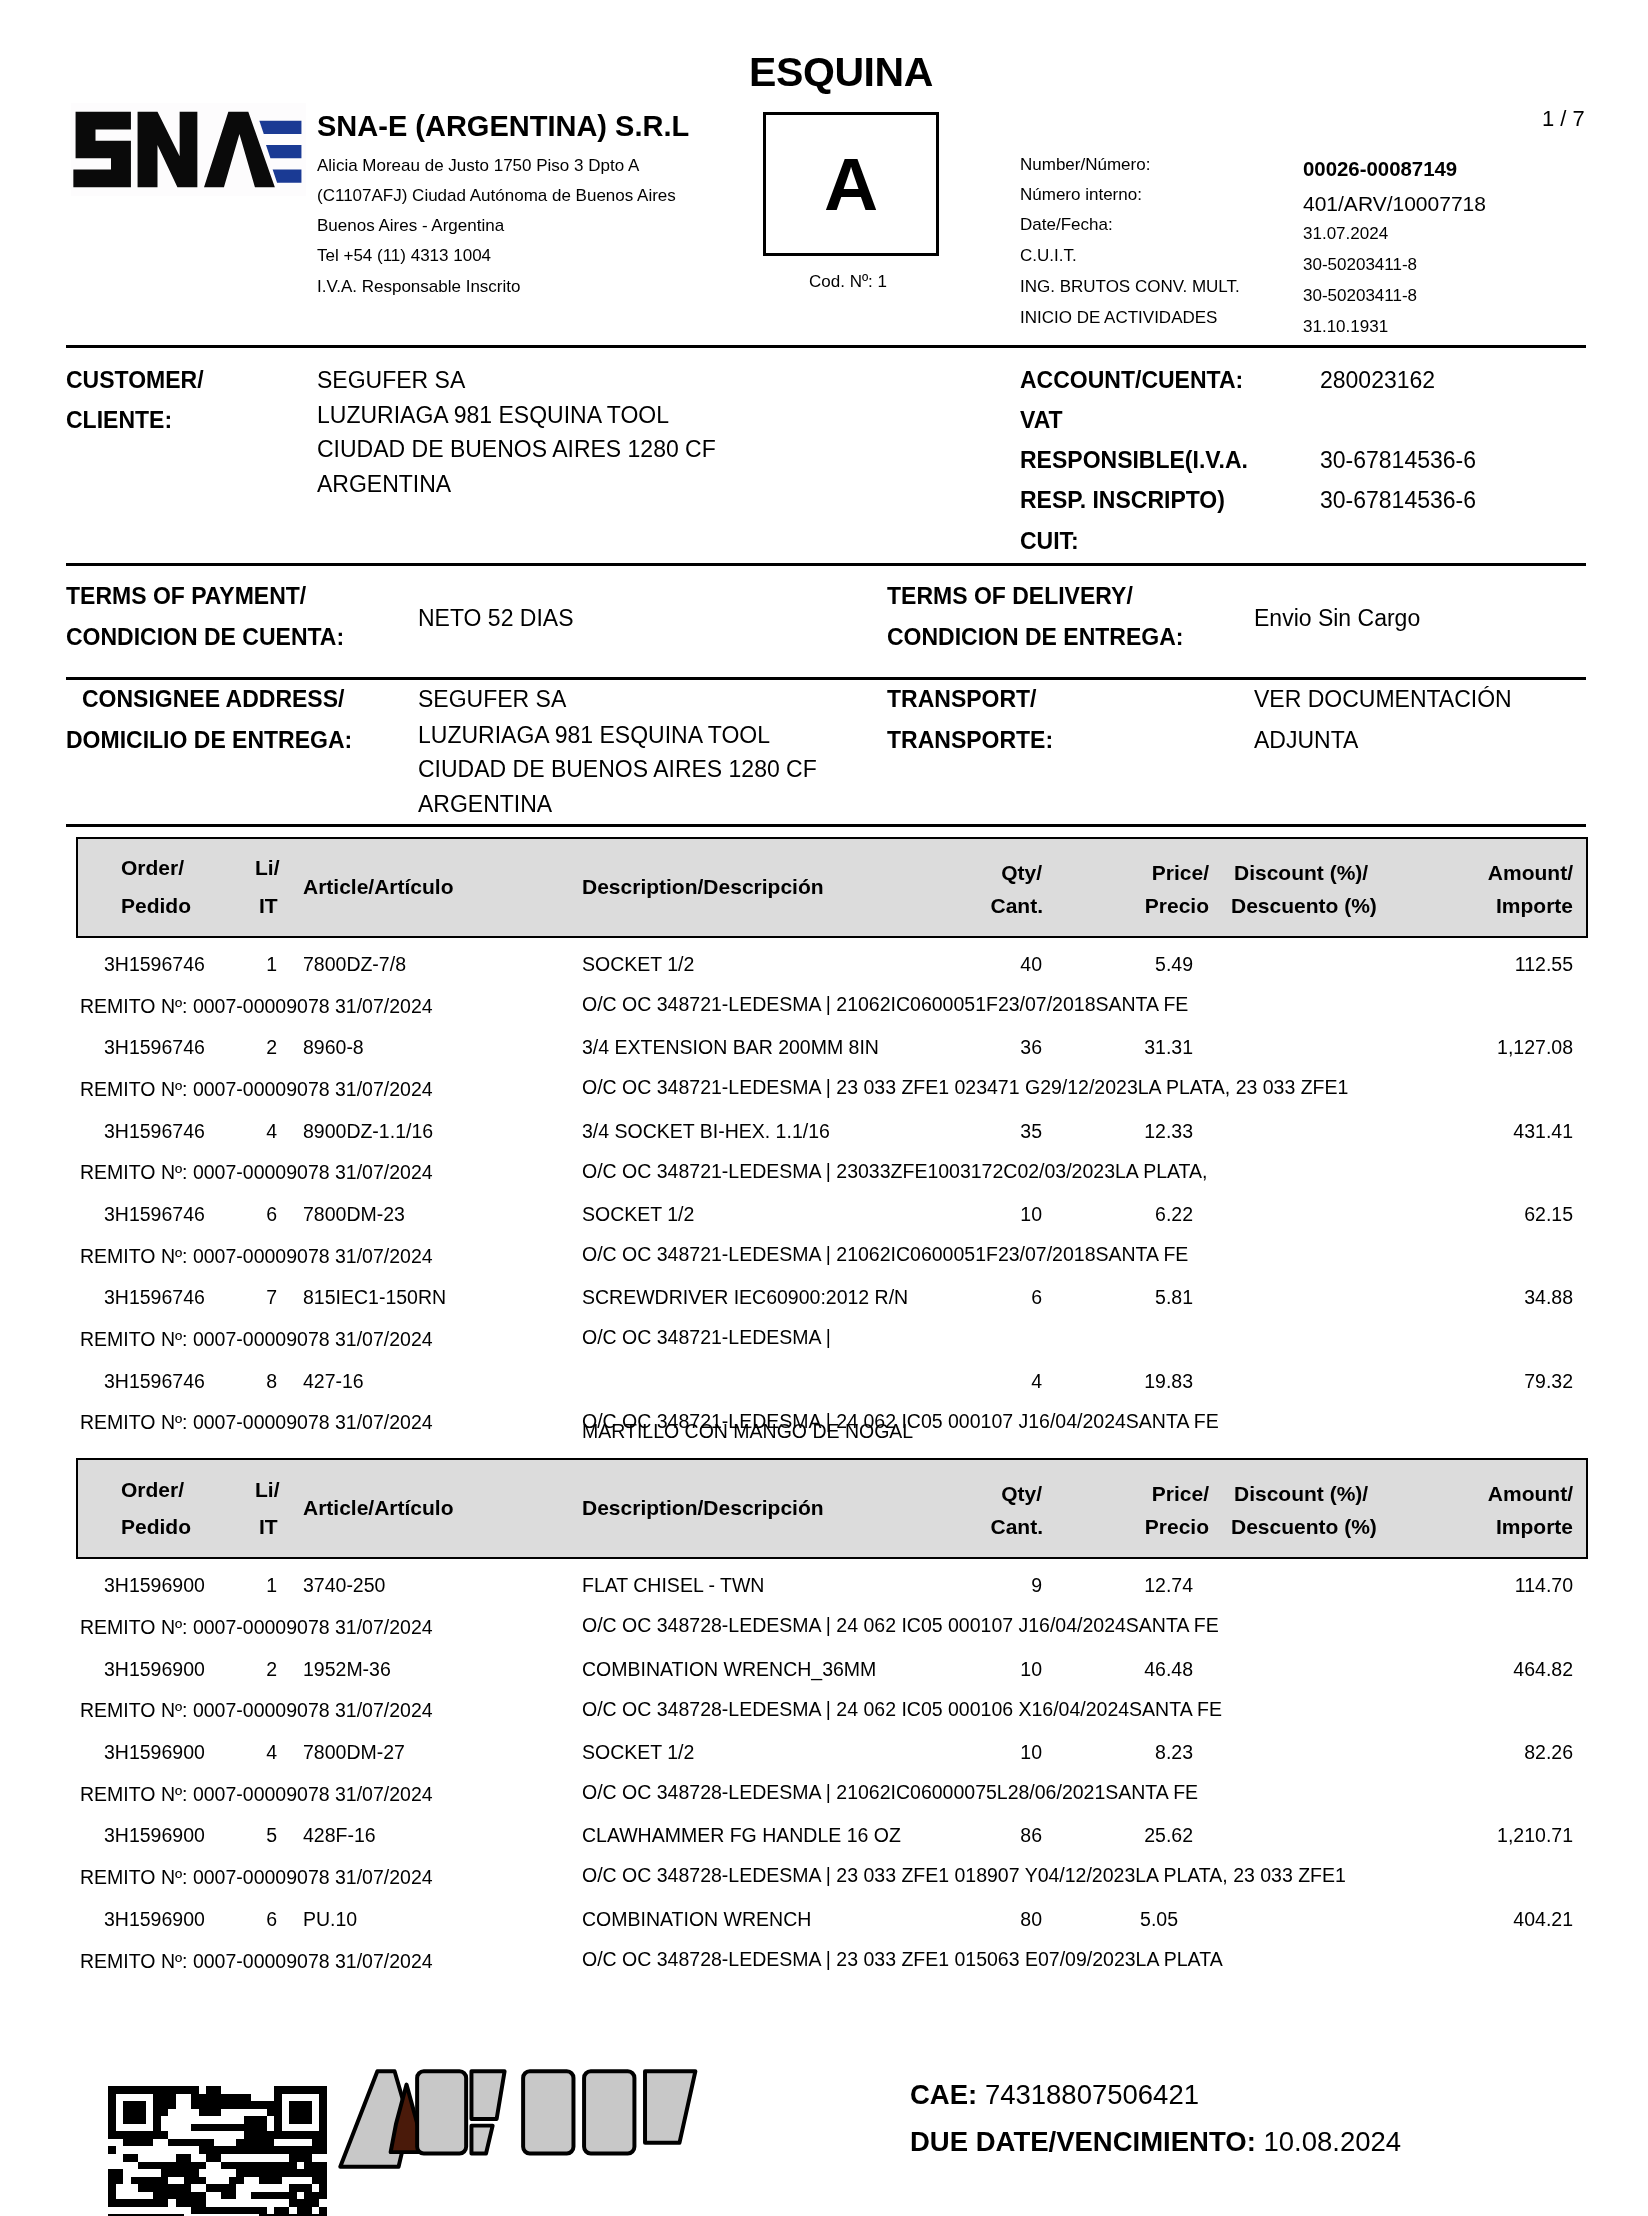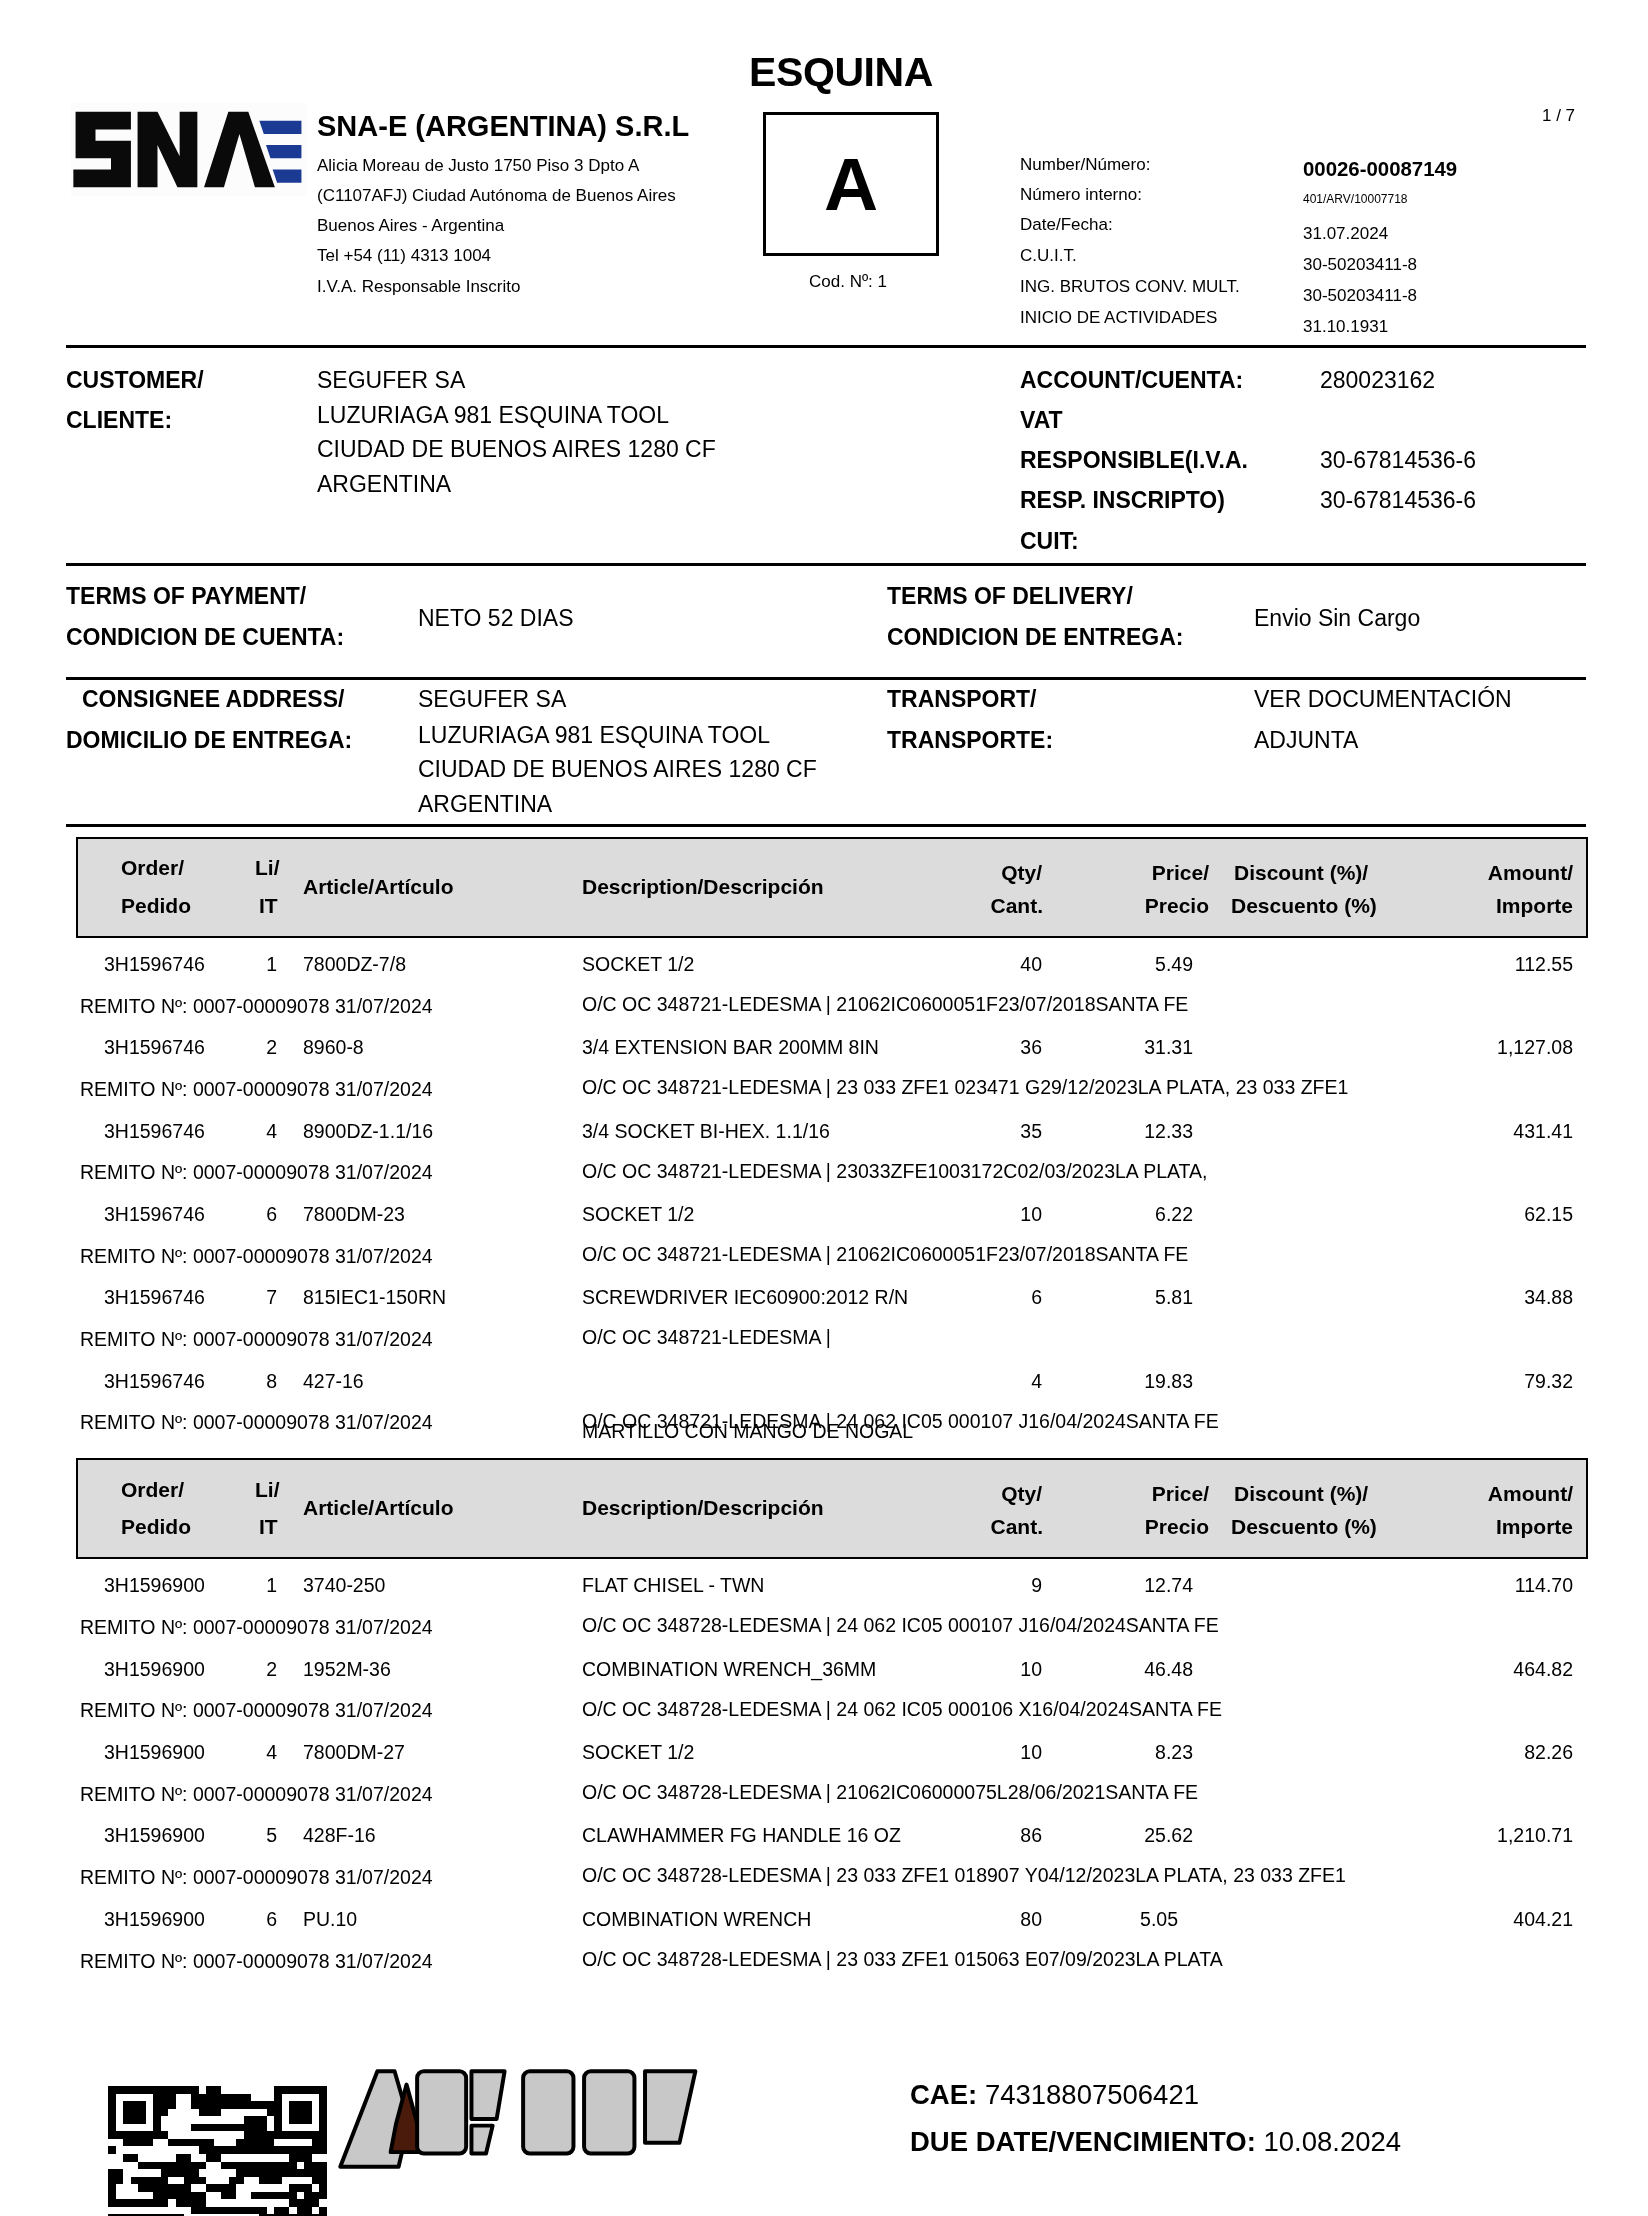--- a/index.html
+++ b/index.html
@@ -3,28 +3,28 @@
 <meta charset="utf-8">
 <style>
   * { box-sizing: border-box; margin: 0; padding: 0; }
   html, body { width: 1649px; height: 2333px; background: #ffffff; }
   body { position: relative; font-family: "Liberation Sans", "DejaVu Sans", sans-serif; color: #000; overflow: hidden; }
   .abs { position: absolute; white-space: nowrap; }
   .b { font-weight: bold; }
 
   
   .doc-title { left: 749px; top: 49px; font-size: 41px; font-weight: bold; letter-spacing: -0.4px; }
-  .page-num { left: 1542px; top: 106px; font-size: 17px; }
+  .page-num { left: 1542px; top: 106px; font-size: 22px; }
   .logo { left: 71px; top: 103px; width: 235px; height: 93px; }
   .company-name { left: 317px; top: 110px; font-size: 29px; font-weight: bold; }
   .company-line { left: 317px; font-size: 17px; }
   .type-box { left: 763px; top: 112px; width: 176px; height: 144px; border: 3.5px solid #000; display: flex; align-items: center; justify-content: center; font-size: 75px; font-weight: bold; }
   .cod { left: 809px; top: 272px; font-size: 17px; }
   .meta-label { left: 1020px; font-size: 17px; }
-  .meta-value { left: 1303px; font-size: 12px; }
+  .meta-value { left: 1303px; font-size: 21px; }
 
   .rule { position: absolute; left: 66px; width: 1520px; height: 3.1px; background: #000; }
 
   .sec-label { font-size: 23px; font-weight: bold; }
   .sec-text { font-size: 23px; }
 
   
   .thead { position: absolute; left: 76px; width: 1512px; height: 101px; background: #dcdcdc; border: 2.7px solid #000; }
   .th { position: absolute; font-size: 21px; font-weight: bold; line-height: 37px; }
   .td { position: absolute; font-size: 19.5px; white-space: nowrap; }

